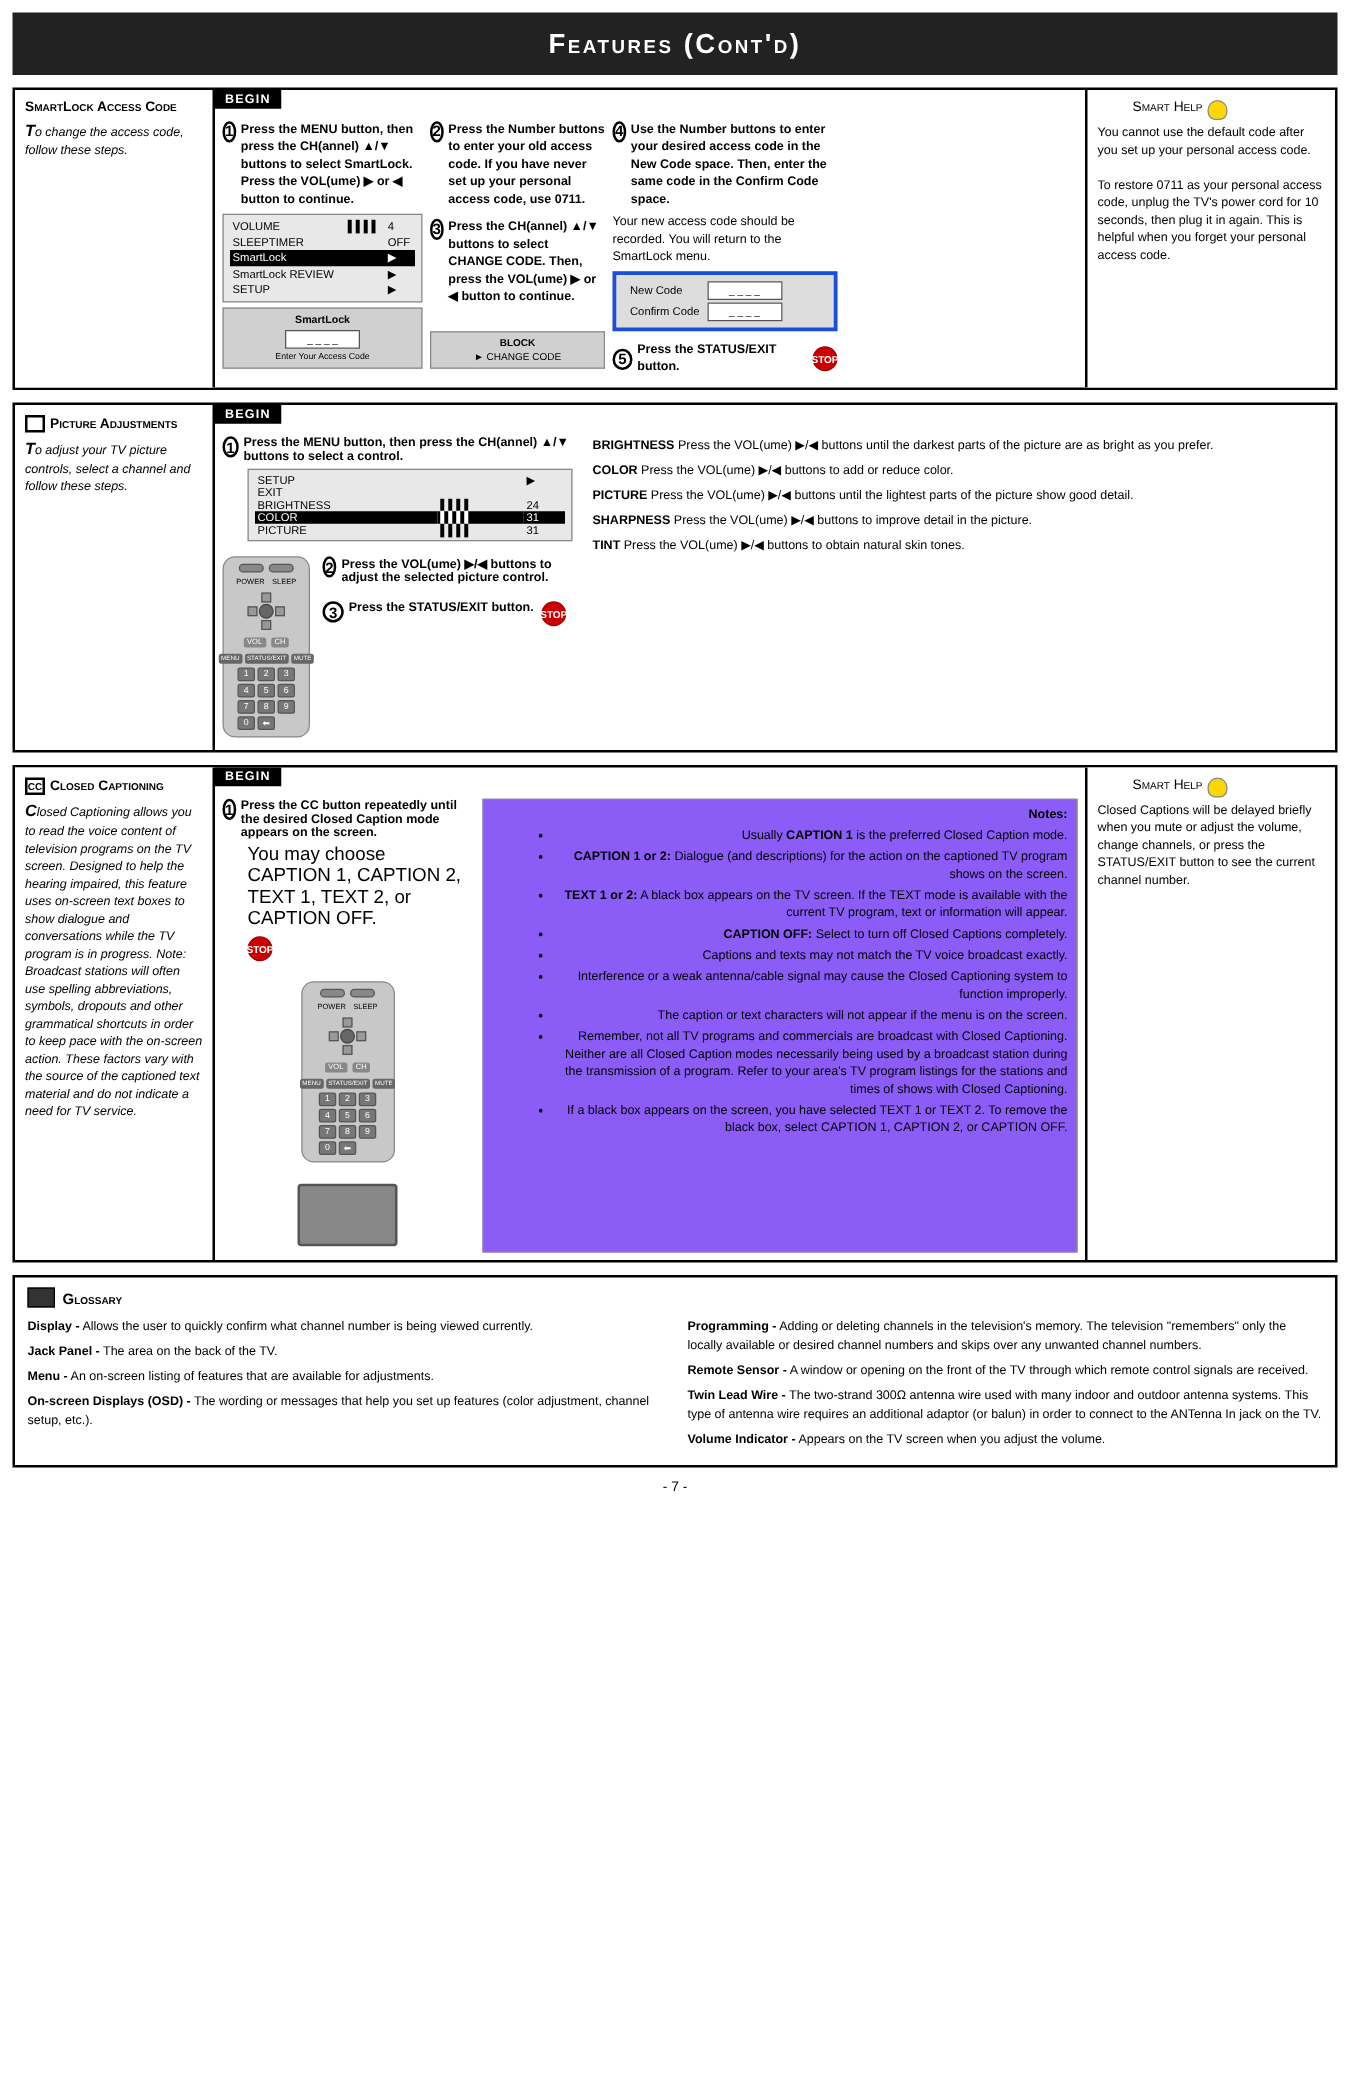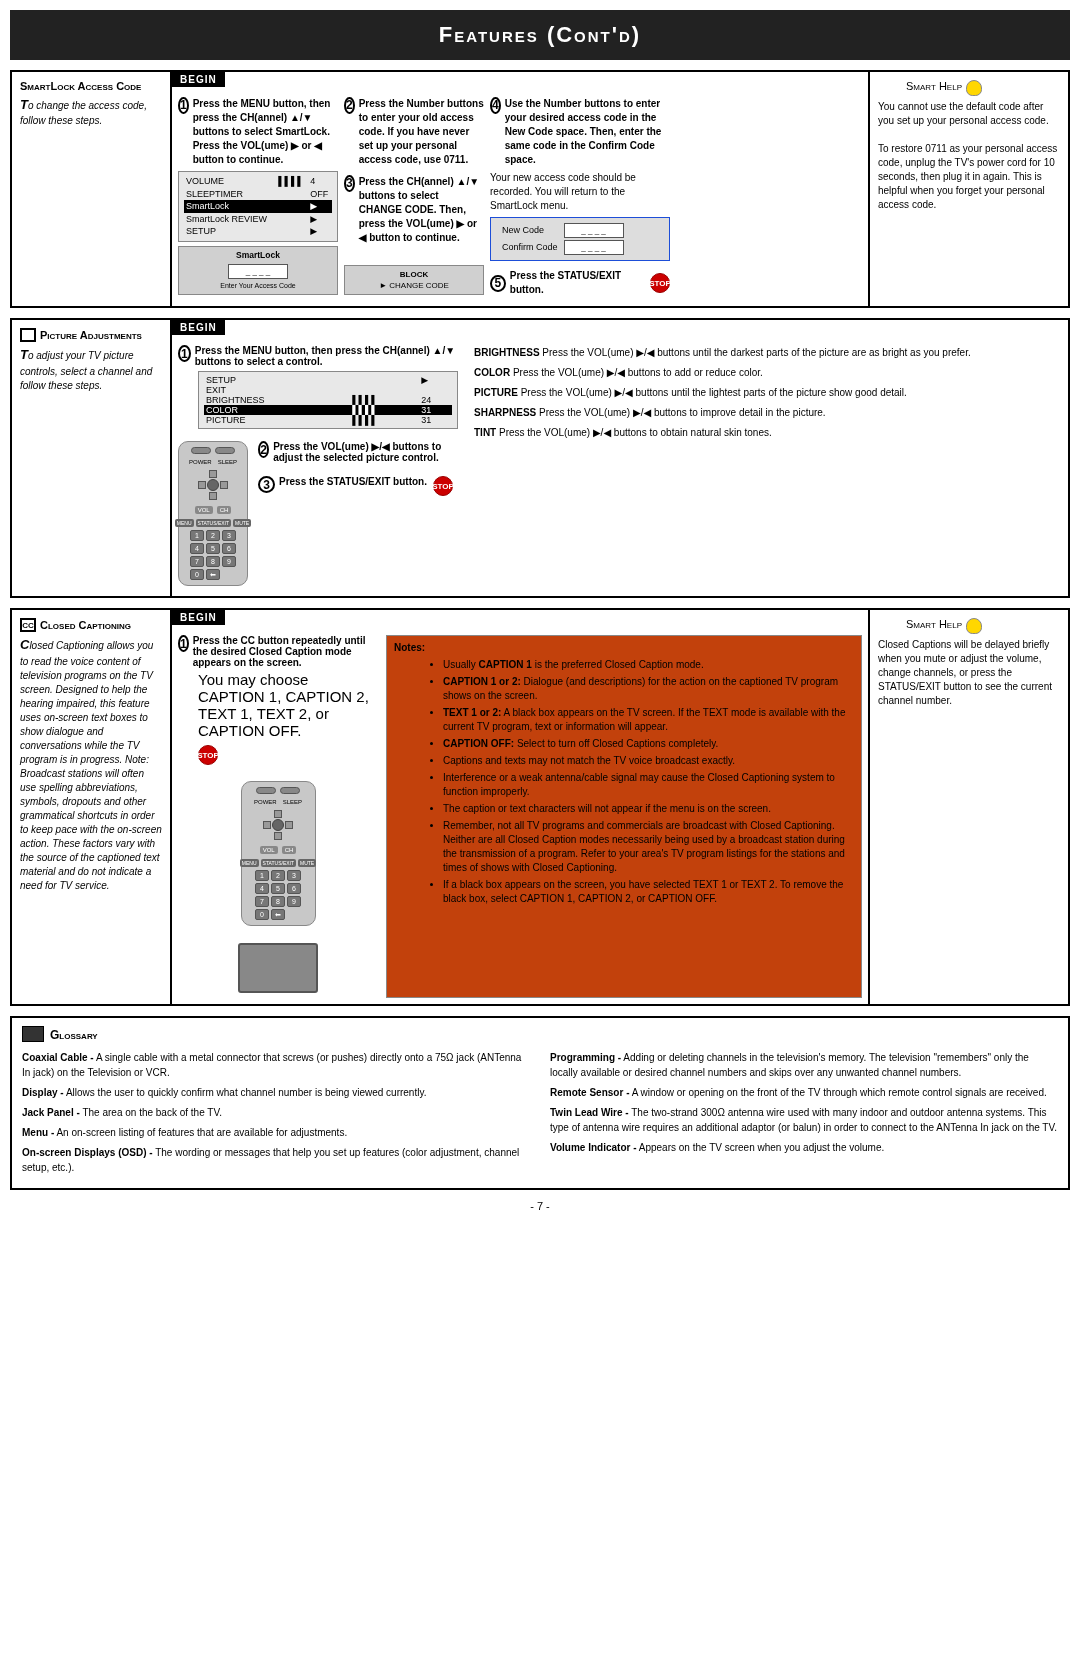--- a/index.html
+++ b/index.html
@@ -274,21 +274,21 @@
       align-items: center;
       justify-content: center;
       font-size: 8px;
       color: #fff;
       font-weight: bold;
       margin: 0 auto;
     }
 
     
     .code-box {
-      border: 1px solid #1d4ed8;
+      border: 3px solid #1d4ed8;
       background: #ddd;
       padding: 4px 8px;
       font-size: 9px;
       margin: 4px 0;
     }
 
     .code-box table {
       border-collapse: collapse;
     }
 
@@ -387,21 +387,22 @@
       align-items: center;
       margin-bottom: 4px;
     }
 
     
     .notes-box {
       border: 1px solid #888;
       padding: 5px 7px;
       font-size: 10px;
       line-height: 1.4;
-      background: #c2410c;
+      background: #8b5cf6;
+      text-align: right;
     }
 
     .notes-box .notes-title {
       font-weight: bold;
       margin-bottom: 3px;
     }
 
     
     .display-mockup {
       width: 80px;
@@ -818,24 +819,20 @@
 
 <div class="glossary-section">
   <div class="glossary-title">
     <span style="display:inline-block;width:22px;height:16px;background:#333;border:1px solid #000;"></span>
     <span>Glossary</span>
   </div>
   <div class="glossary-columns">
 
     <div>
       <div class="glossary-entry">
-        <span class="glossary-term">Coaxial Cable -</span>
-        <span> A single cable with a metal connector that screws (or pushes) directly onto a 75Ω jack (ANTenna In jack) on the Television or VCR.</span>
-      </div>
-      <div class="glossary-entry">
         <span class="glossary-term">Display -</span>
         <span> Allows the user to quickly confirm what channel number is being viewed currently.</span>
       </div>
       <div class="glossary-entry">
         <span class="glossary-term">Jack Panel -</span>
         <span> The area on the back of the TV.</span>
       </div>
       <div class="glossary-entry">
         <span class="glossary-term">Menu -</span>
         <span> An on-screen listing of features that are available for adjustments.</span>

